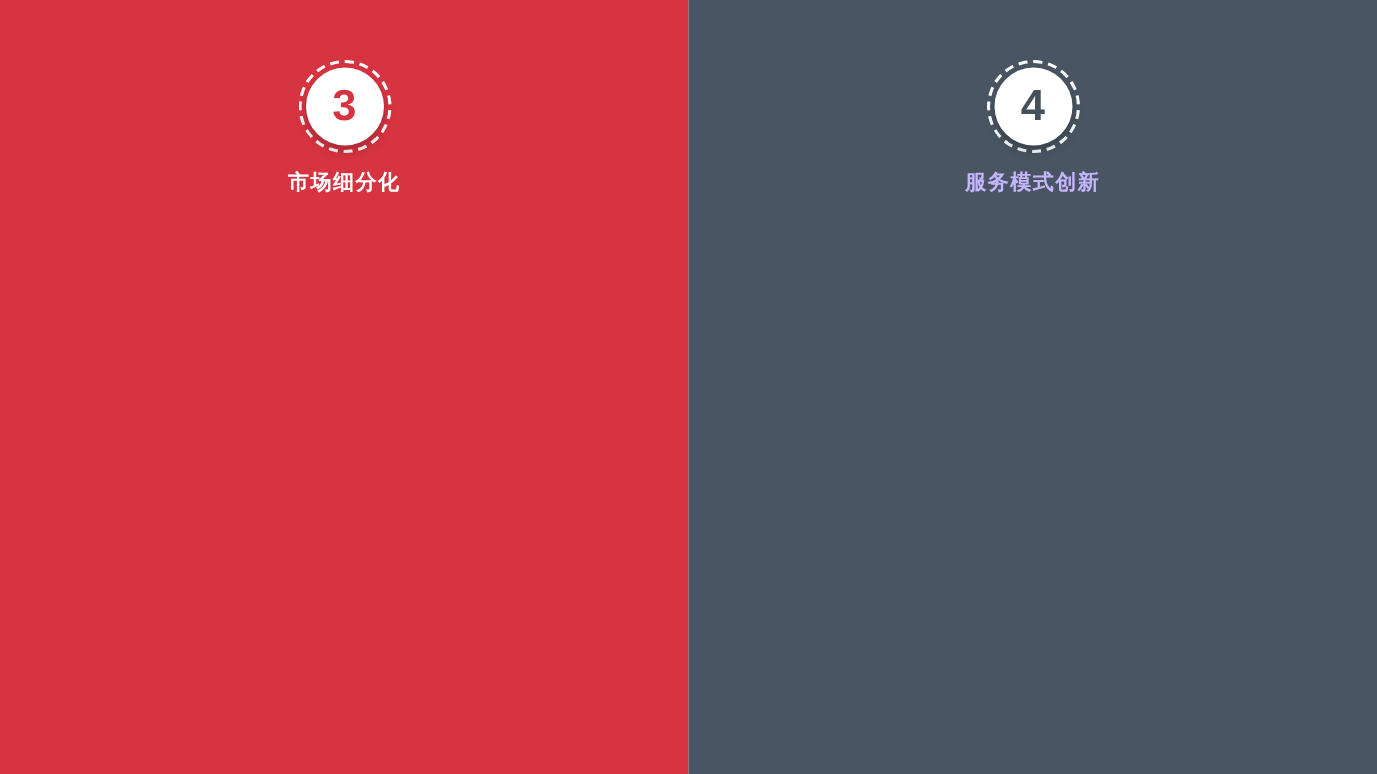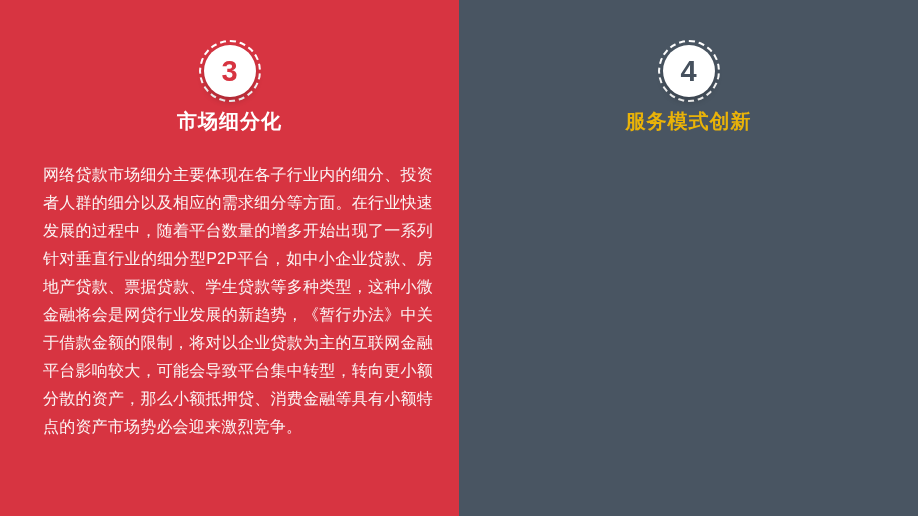--- a/index.html
+++ b/index.html
@@ -39,21 +39,21 @@
     display: flex;
     align-items: center;
     justify-content: center;
     box-shadow: 0 4px 7px rgba(0,0,0,0.22);
     font-size: 29px;
     font-weight: 700;
     line-height: 1;
   }
   .panel-title {
     margin-top: 9px;
-    font-size: 20px;
+    font-size: 14px;
     font-weight: 700;
     color: #ffffff;
     letter-spacing: 1px;
     line-height: 20px;
     text-align: right;
   }
   .panel-body {
     font-size: 16px;
     line-height: 28px;
     text-align: justify;
@@ -78,25 +78,24 @@
 
 <div class="slide">
 
   <section class="panel panel-left" style="background: rgb(215, 52, 65);">
     <div class="badge-ring">
       <div class="badge-circle" style="color: rgb(215, 52, 65);">
         <span>3</span>
       </div>
     </div>
     <h2 class="panel-title" style="color: rgb(255, 255, 255);">市场细分化</h2>
-    <p class="panel-body" style="color: rgb(251, 243, 243);">网络贷款市场细分主要体现在各子行业内的细分、投资者人群的细分以及相应的需求细分等方面。在行业快速发展的过程中，随着平台数量的增多开始出现了一系列针对垂直行业的细分型P2P平台，如中小企业贷款、房地产贷款、票据贷款、学生贷款等多种类型，这种小微金融将会是网贷行业发展的新趋势，《暂行办法》中关于借款金额的限制，将对以企业贷款为主的互联网金融平台影响较大，可能会导致平台集中转型，转向更小额分散的资产，那么小额抵押贷、消费金融等具有小额特点的资产市场势必会迎来激烈竞争。</p>
   </section>
 
   <section class="panel panel-right" style="background: rgb(73, 85, 98);">
     <div class="badge-ring">
       <div class="badge-circle" style="color: rgb(69, 80, 93);">
         <span>4</span>
       </div>
     </div>
-    <h2 class="panel-title" style="color: #eab308;">服务模式创新</h2>
+    <h2 class="panel-title" style="color: #c4b5fd;">服务模式创新</h2>
   </section>
 
 </div>
 
 </body></html>

